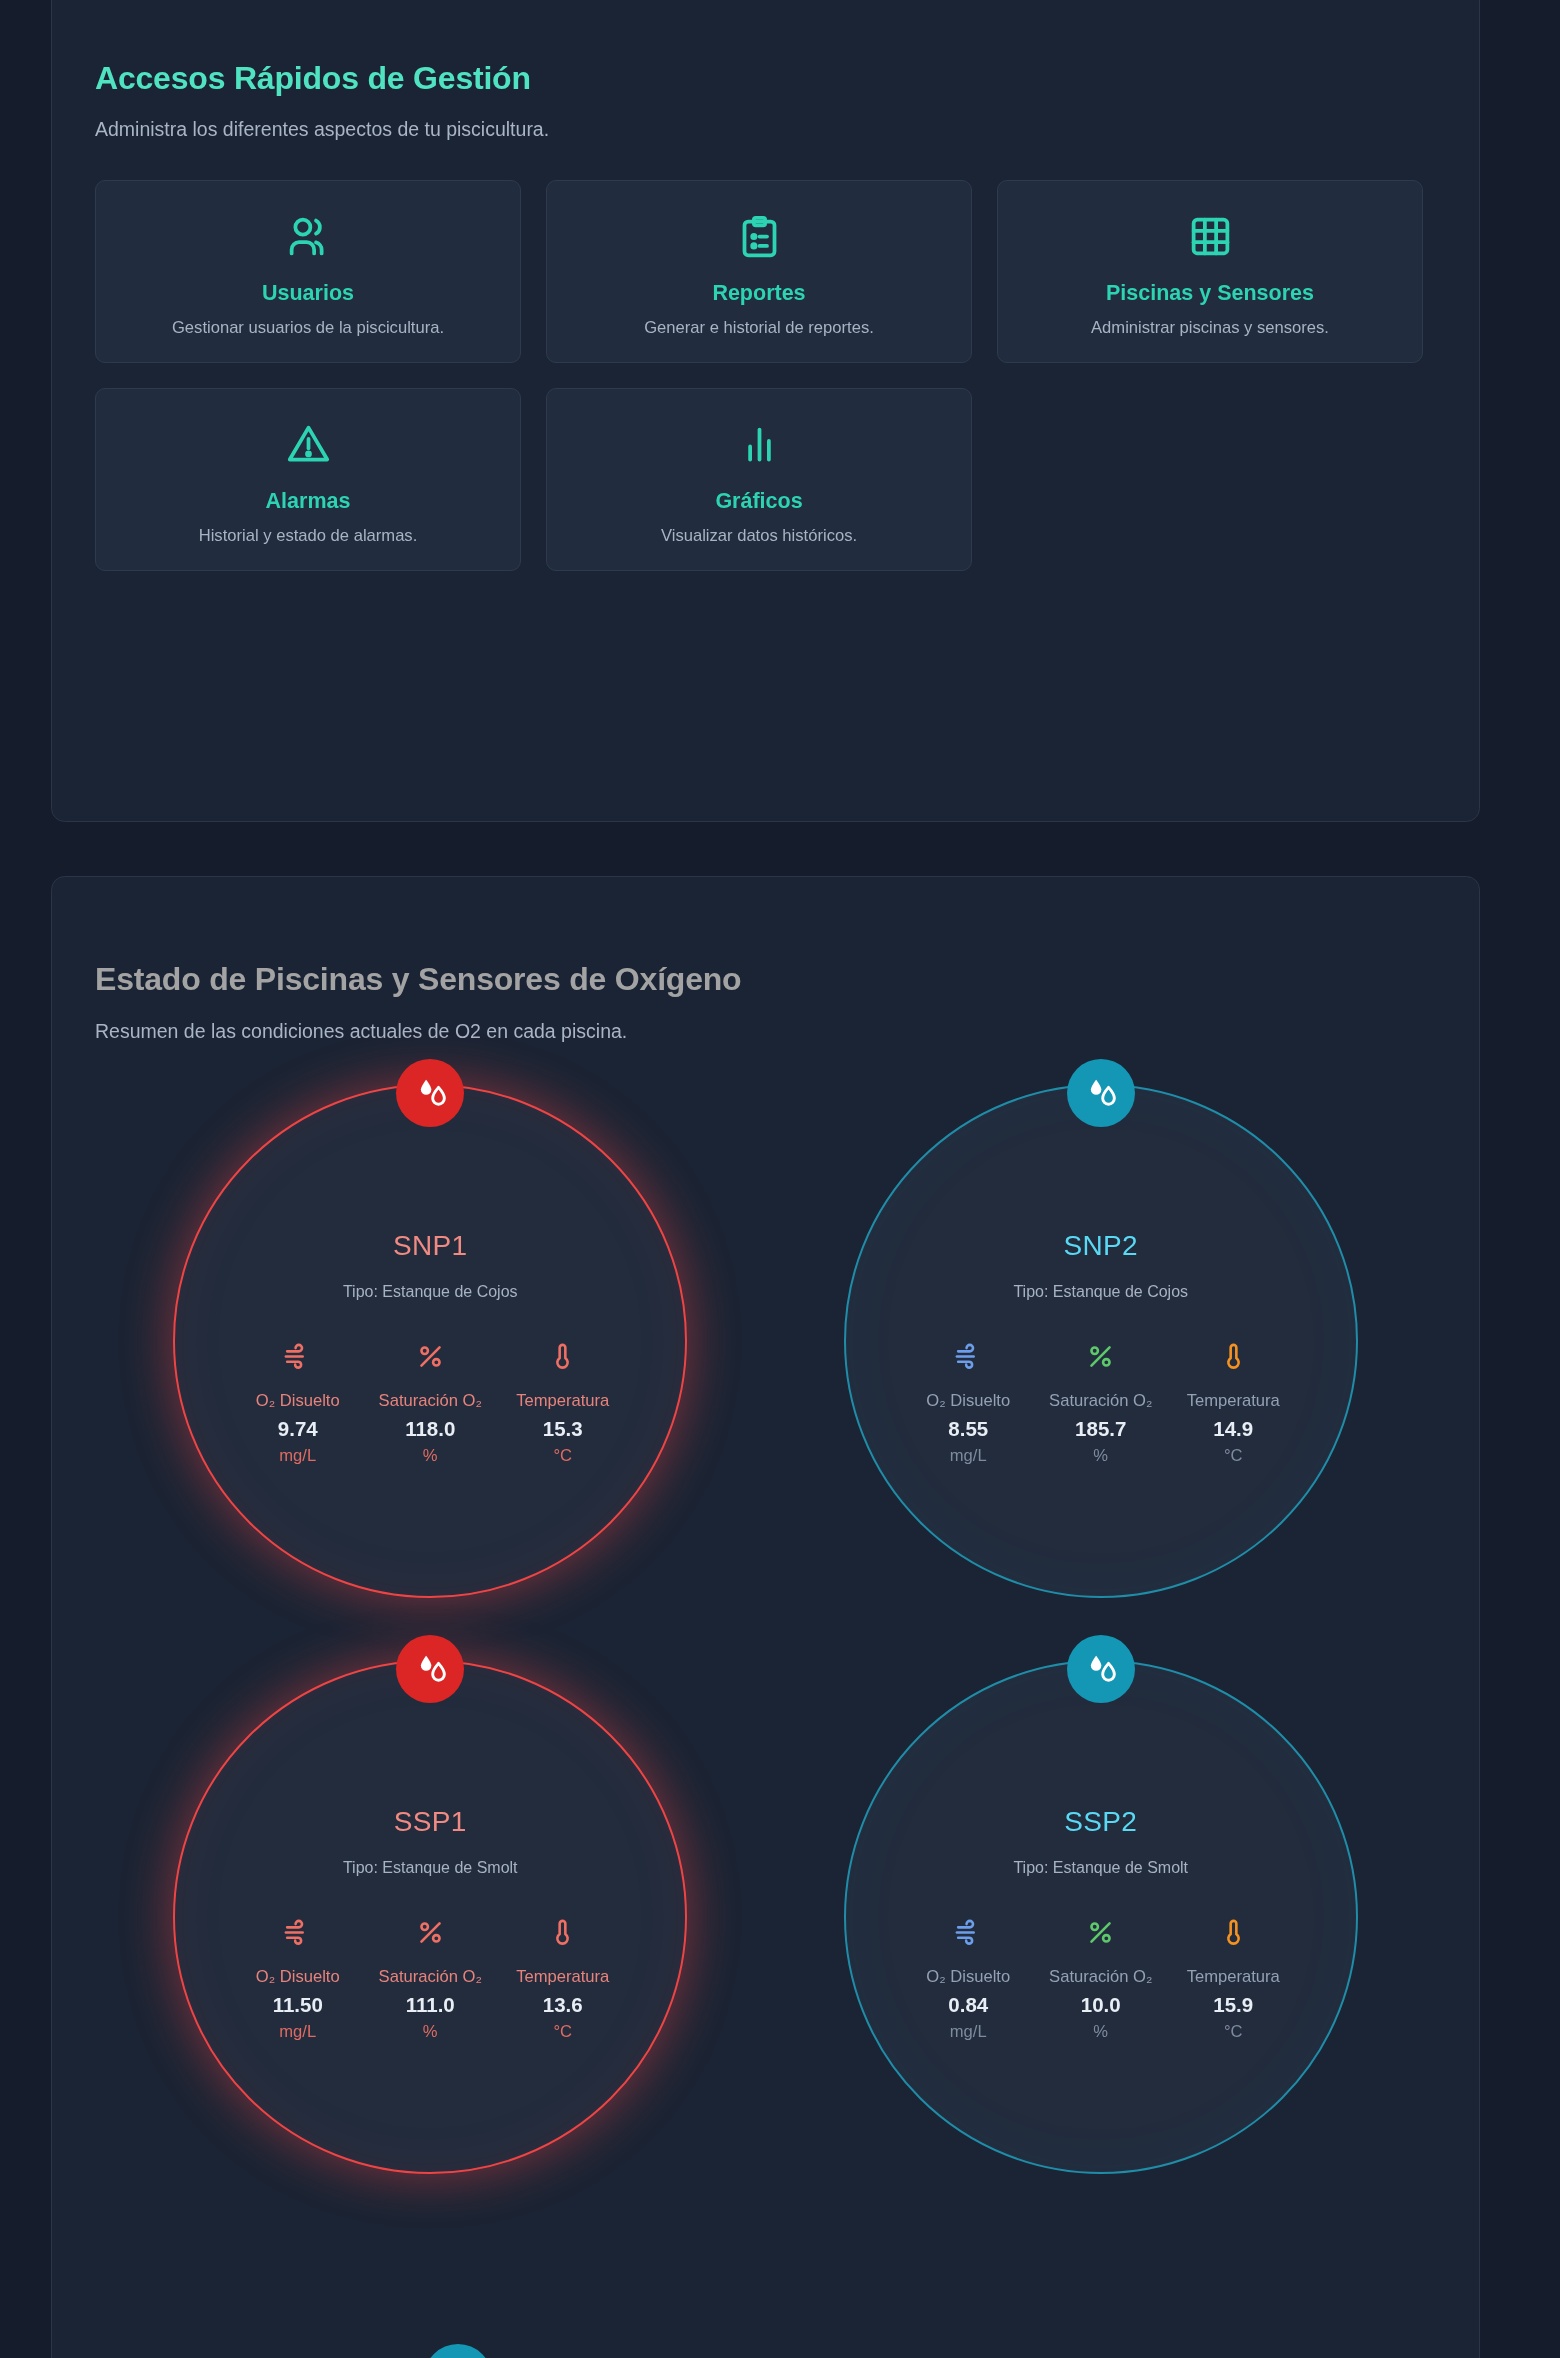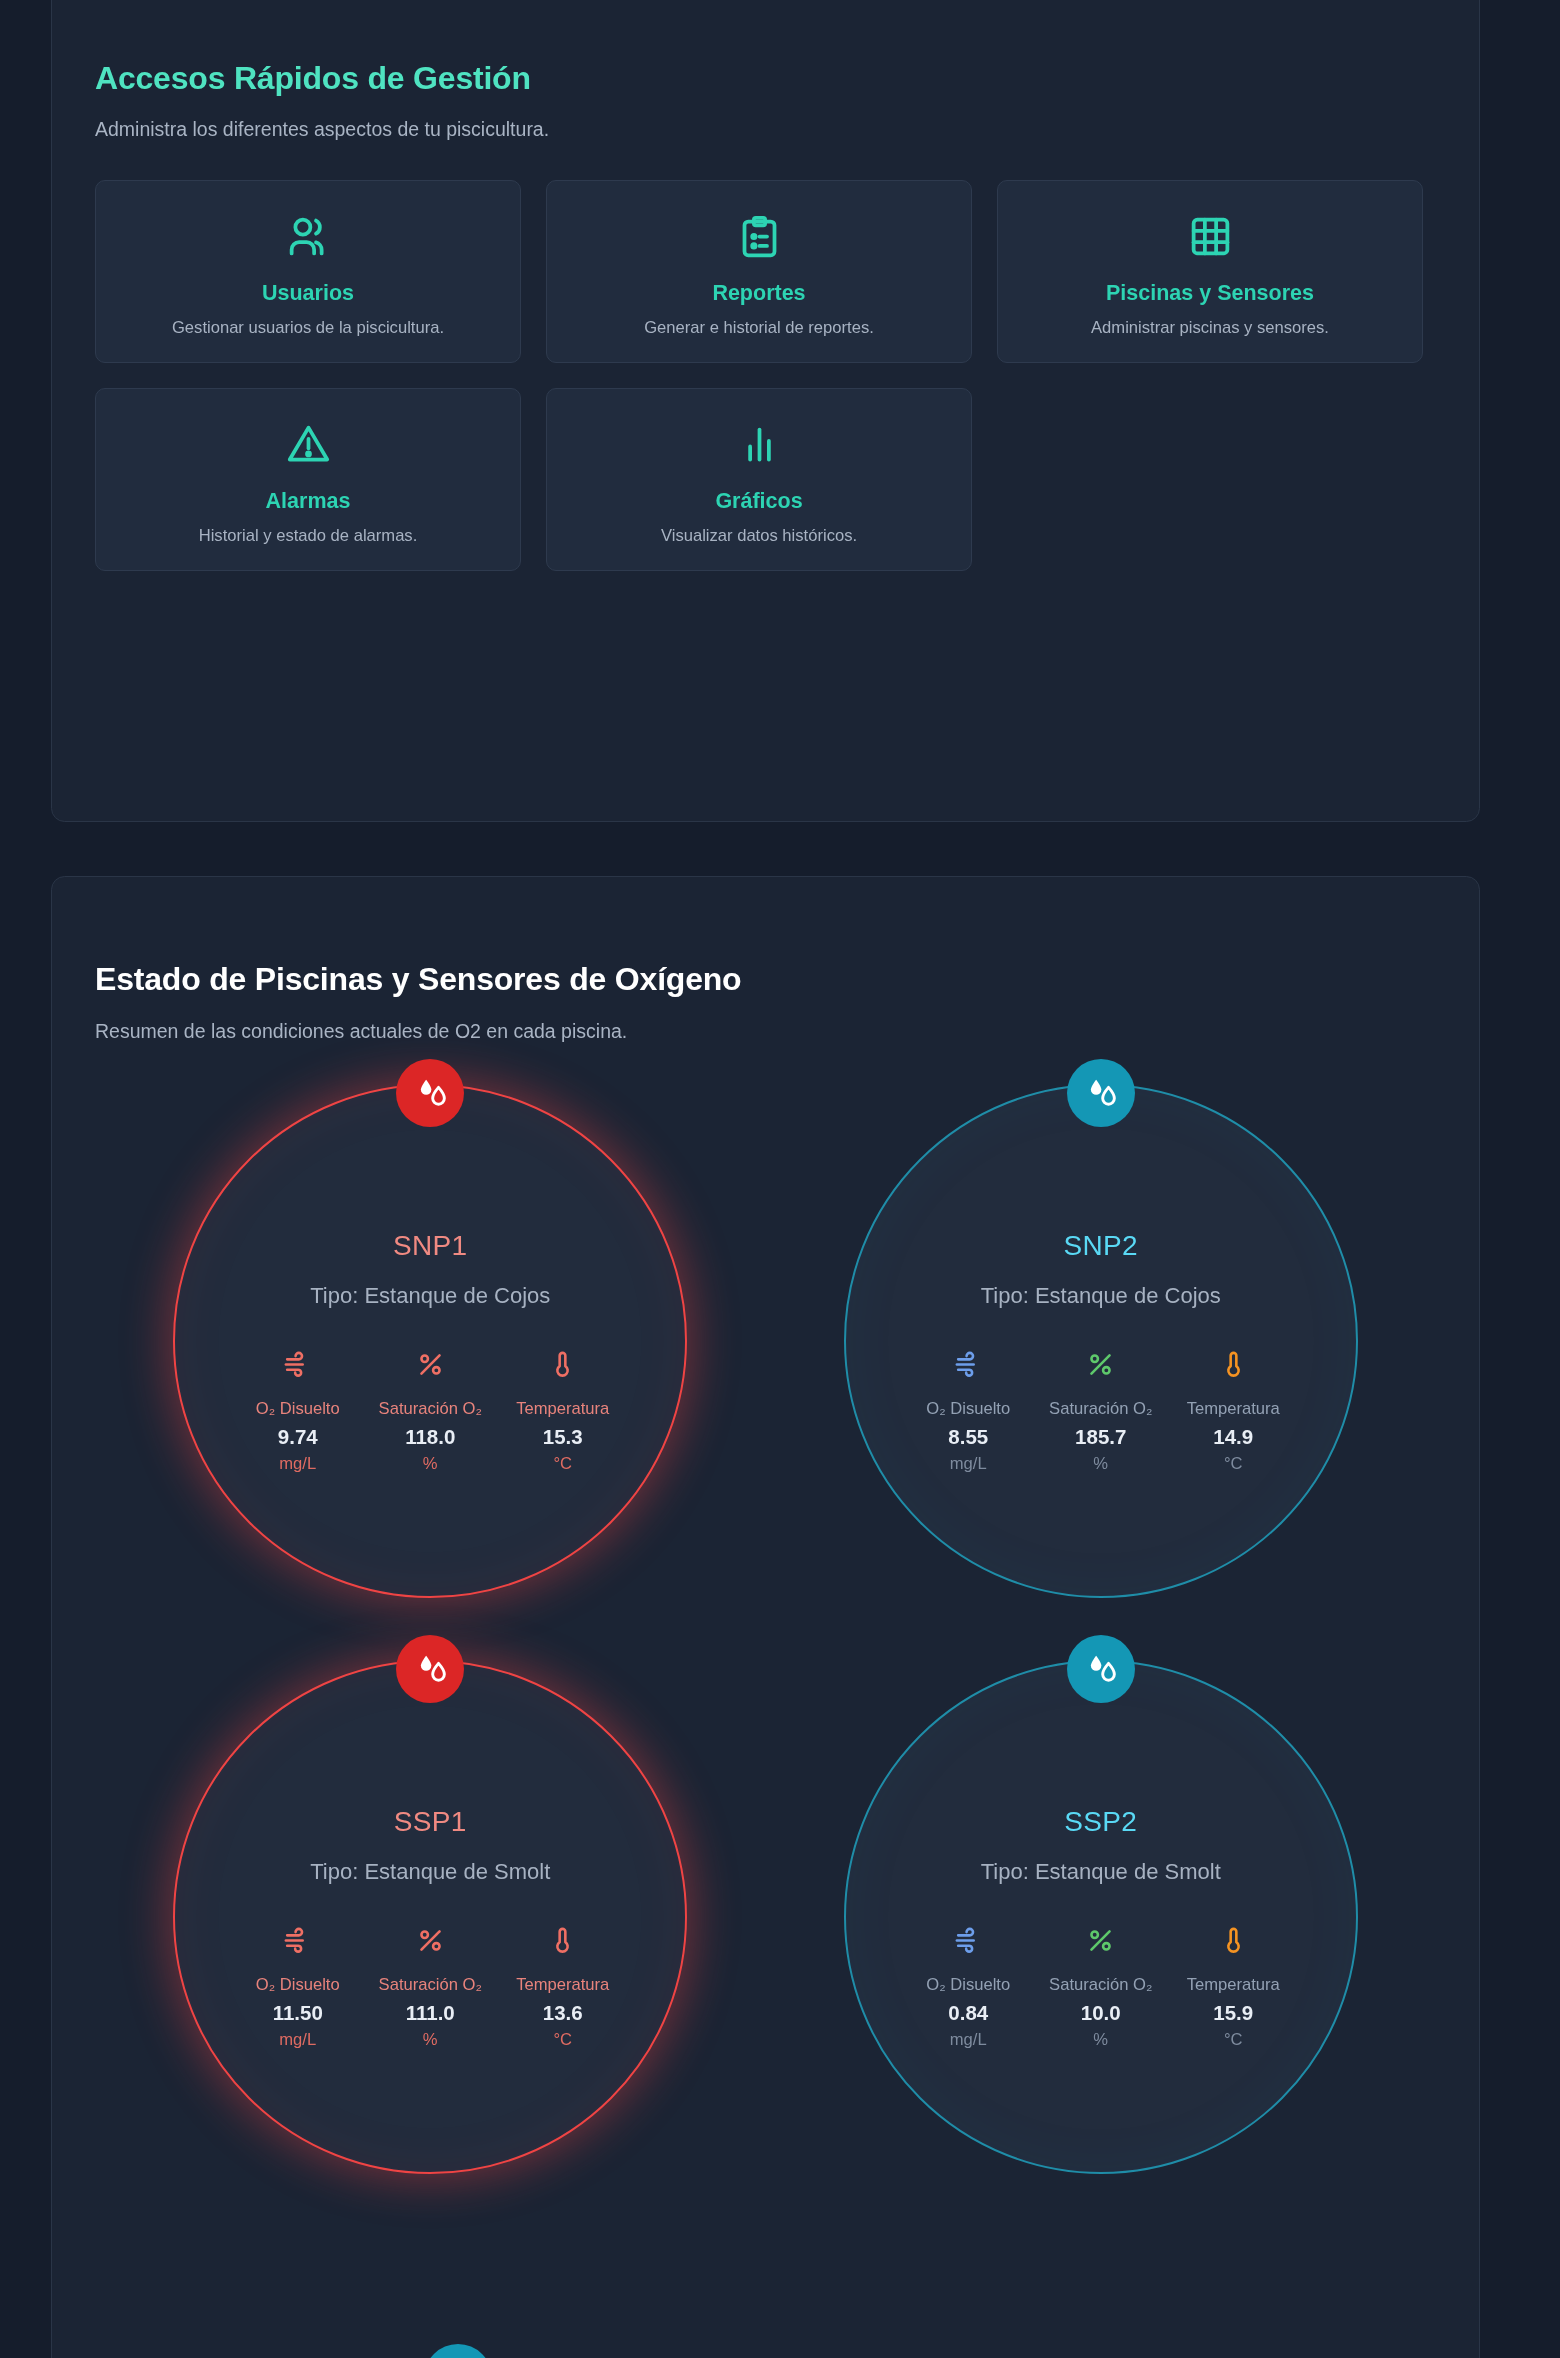--- a/index.html
+++ b/index.html
@@ -43,21 +43,21 @@
     height: 1521px;
     padding: 0 43px;
   }
 
   .panel-title {
     font-size: 32px;
     font-weight: bold;
     letter-spacing: -0.2px;
   }
   #quick-title { color: #4fe3c1; padding-top: 82px; }
-  #status-title { color: #ffffff; padding-top: 84px; }
+  #status-title { color: #a3a3a3; padding-top: 84px; }
 
   .panel-sub {
     font-size: 19.5px;
     color: #a9b4c4;
     padding-top: 21.5px;
   }
 
   
   .qa-grid {
     display: grid;
@@ -160,21 +160,21 @@
     margin-top: 144px;
     font-size: 28px;
     font-weight: normal;
     letter-spacing: 0.3px;
   }
   .pool-name.alarm  { color: #f08a82; }
   .pool-name.normal { color: #5ad9f5; }
 
   .pool-type {
     margin-top: 21.5px;
-    font-size: 22px;
+    font-size: 16px;
     color: #a7b2c2;
   }
 
   .metrics {
     margin-top: 39px;
     display: flex;
     gap: 0;
     width: 390px;
     justify-content: space-between;
   }

